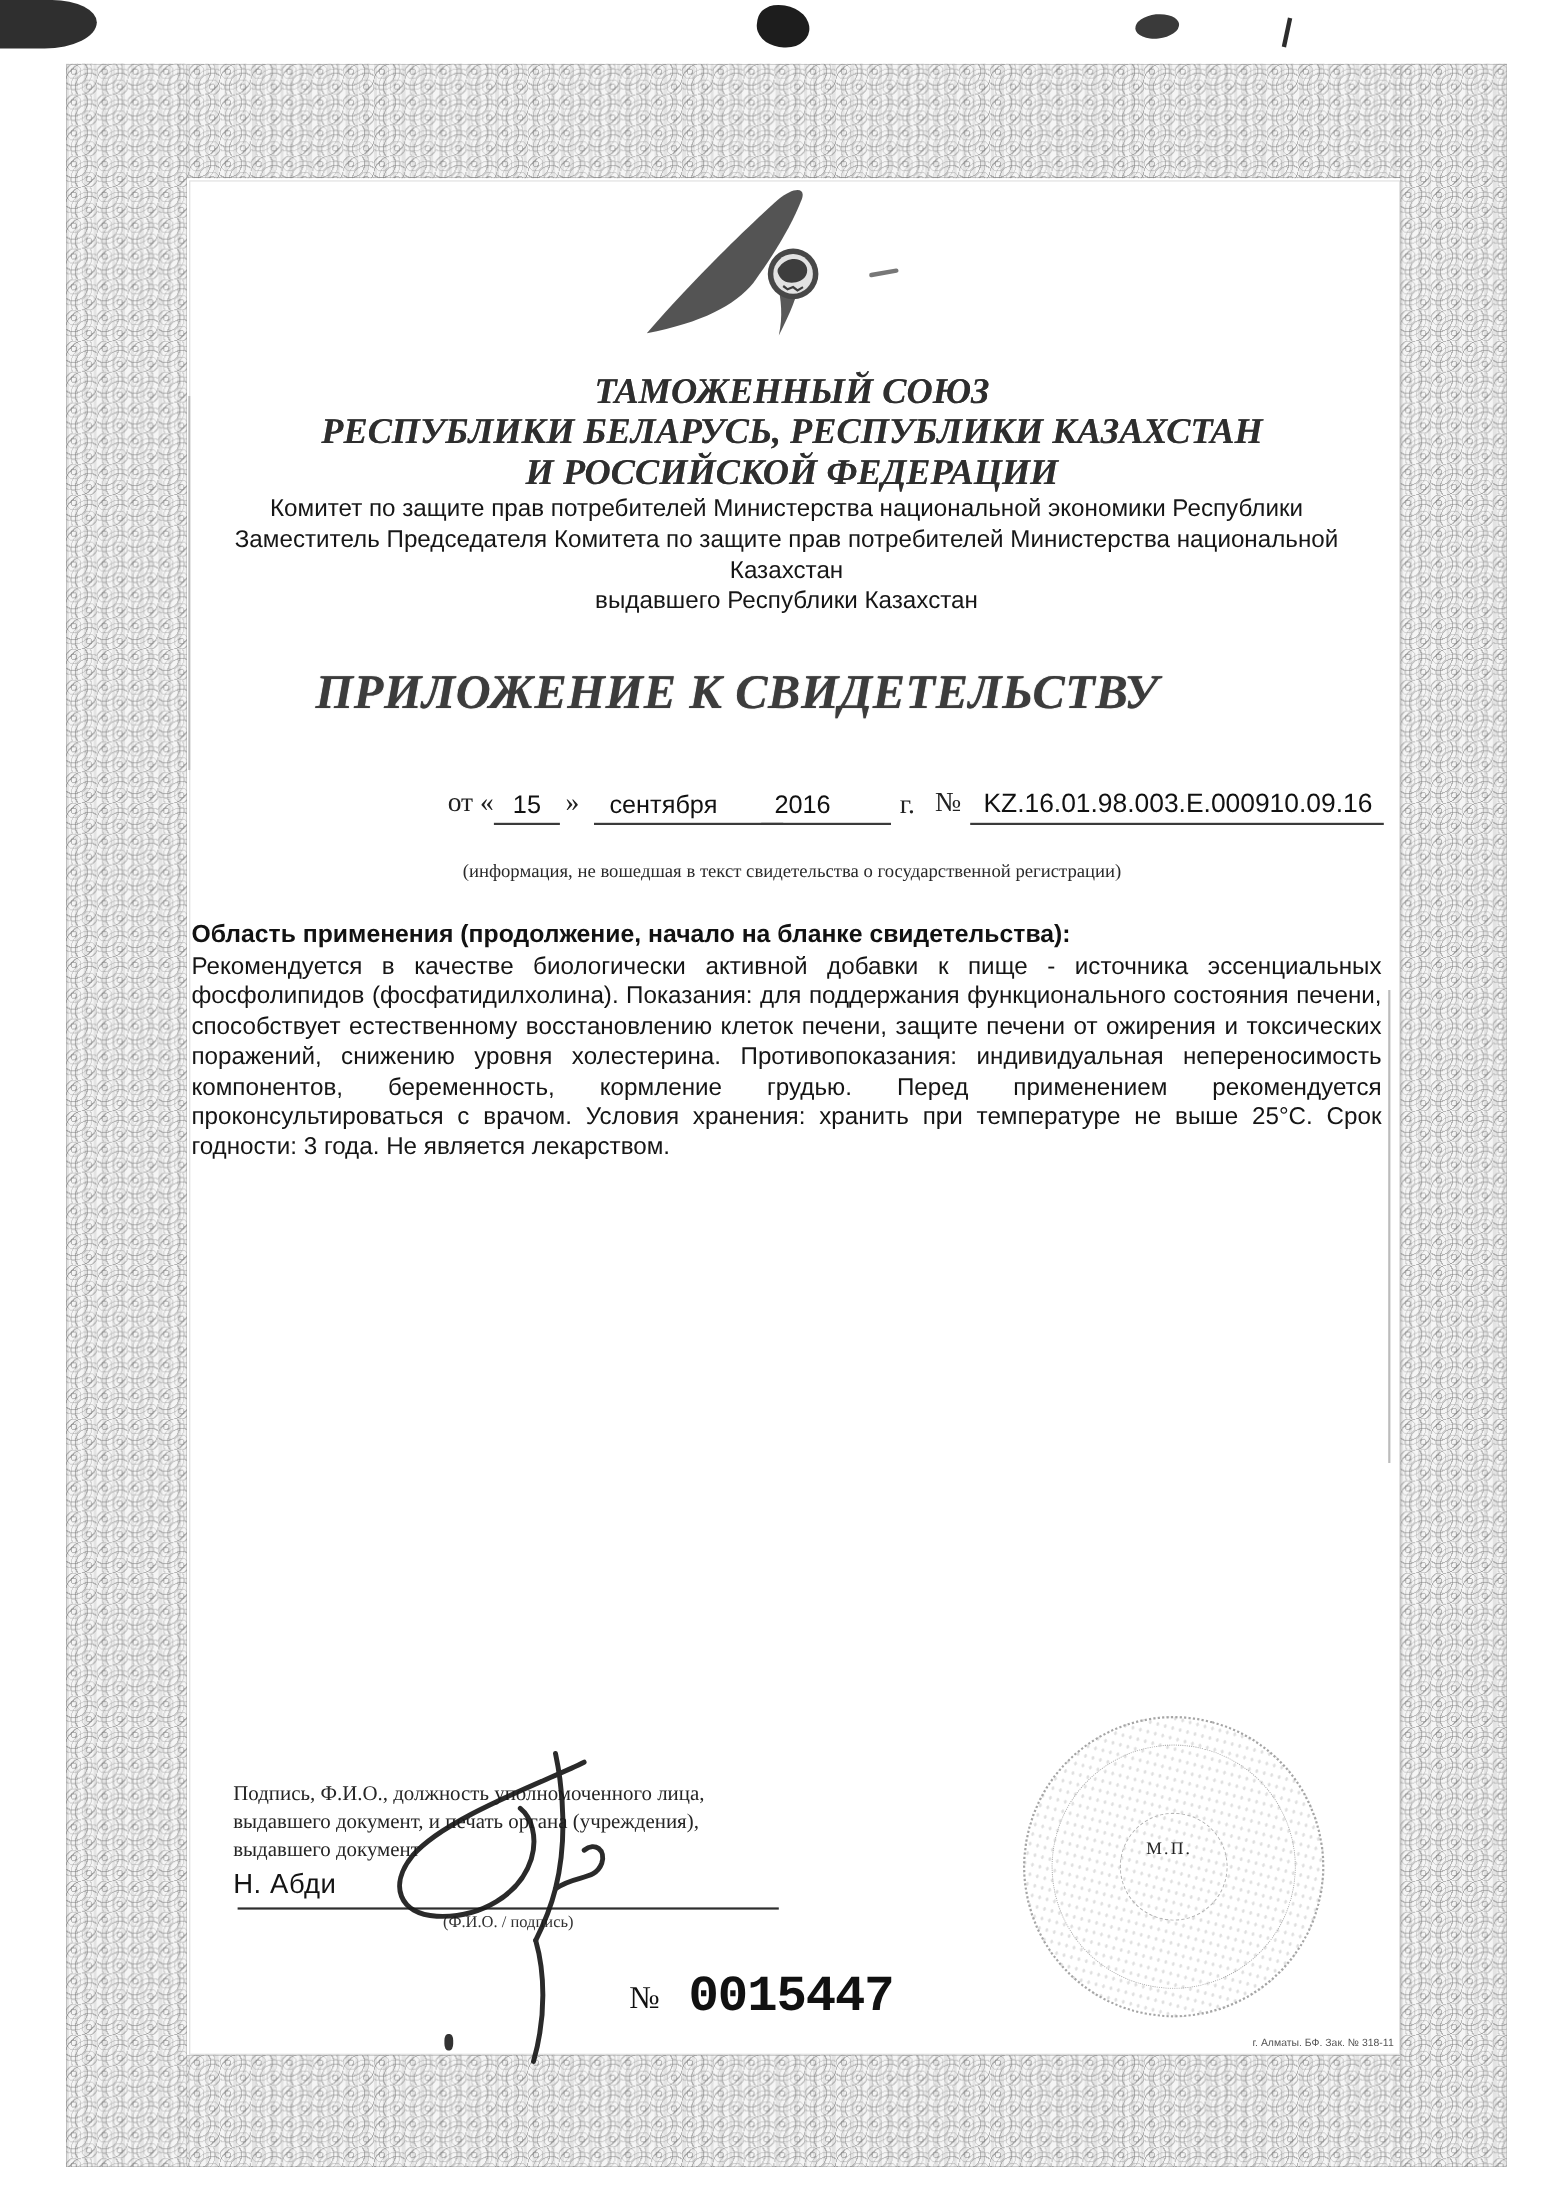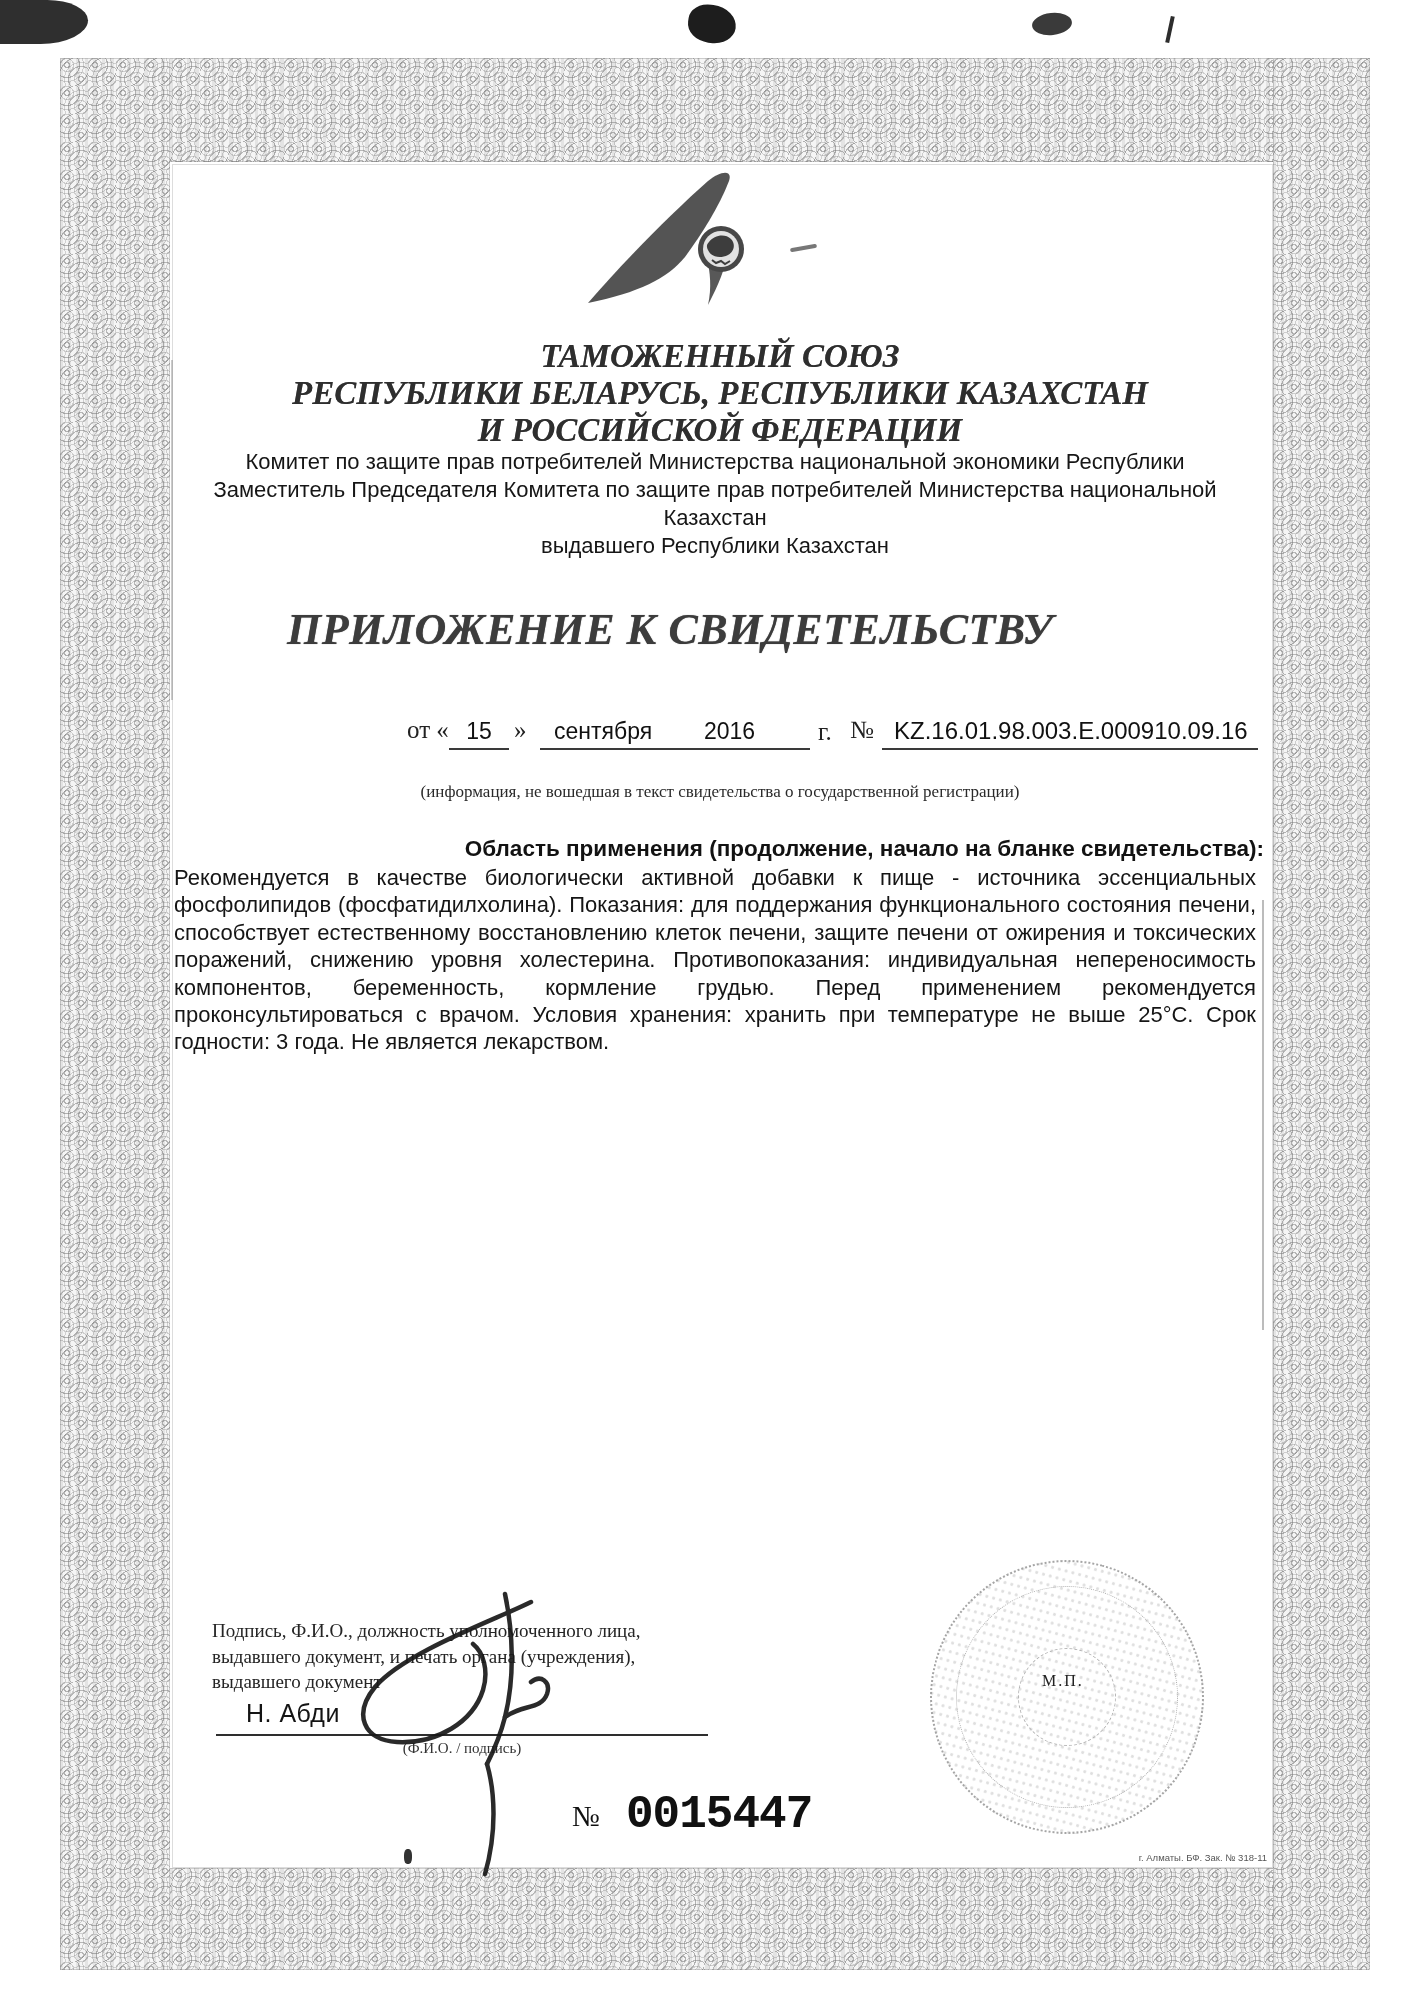--- a/index.html
+++ b/index.html
@@ -20,21 +20,21 @@
   .b-right{left:1273px;top:58px;width:97px;height:1912px;}
   .inner-frame{position:absolute;left:172px;top:164px;width:1099px;height:1702px;
                border:1px solid rgba(100,100,100,.22);}
 
   
   .artifact{position:absolute;}
   .vline{width:2px;background:#6a6a6a;opacity:.45;}
 
   
   .ser-bi{font-family:"Liberation Serif",serif;font-weight:bold;font-style:italic;}
-  .sans{font-family:"Liberation Sans",sans-serif;text-align:right;}
+  .sans{font-family:"Liberation Sans",sans-serif;}
   .center{text-align:center;}
   .abs{position:absolute;}
 
   .union{left:220px;top:338px;width:1000px;font-size:33px;line-height:37px;color:#2e2e2e;
          text-shadow:0 0 .6px rgba(60,60,60,.7);}
   .committee{left:185px;top:448px;width:1060px;font-size:22px;line-height:28px;color:#161616;}
   .org-caption{left:210px;top:574px;width:1000px;font-size:15px;color:#333;}
   .title-main{left:170px;top:604px;width:1000px;font-size:44px;letter-spacing:.5px;color:#3c3c3c;
               text-shadow:0 0 .8px rgba(70,70,70,.8);}
   .title-sub{left:170px;top:656px;width:1000px;font-size:31px;color:#3a3a3a;
@@ -44,21 +44,21 @@
   .dl-slot{position:absolute;top:706px;height:44px;border-bottom:2px solid #3a3a3a;
            font-family:"Liberation Sans",sans-serif;font-size:23px;color:#111;
            display:flex;align-items:flex-end;padding-bottom:3px;box-sizing:border-box;}
   .info-caption{left:220px;top:782px;width:1000px;font-size:17px;color:#2a2a2a;}
 
   .scope-h{left:174px;top:836px;width:1090px;font-size:22.5px;font-weight:bold;color:#121212;}
   .scope-p{left:174px;top:864px;width:1082px;font-size:22px;line-height:27.4px;color:#151515;
            text-align:justify;}
 
   .sig-label{left:212px;top:1618px;width:460px;font-size:19px;line-height:25.5px;color:#252525;}
-  .sig-name{left:212px;top:1699px;font-size:25px;letter-spacing:.5px;color:#141414;margin-left:34px;}
+  .sig-name{left:212px;top:1699px;font-size:25px;letter-spacing:.5px;color:#141414;}
   .sig-line{left:216px;top:1734px;width:492px;height:0;border-top:2px solid #2e2e2e;}
   .sig-caption{left:216px;top:1740px;width:492px;font-size:15px;color:#333;}
 
   .seal{left:930px;top:1560px;width:270px;height:270px;border-radius:50%;
         border:2px dotted #8f8f8f;opacity:.8;transform:rotate(15deg);
         background-image:radial-gradient(rgba(120,120,120,.3) 1px, transparent 1.6px);
         background-size:7px 9px;}
   .seal-ring2{position:absolute;left:24px;top:24px;right:24px;bottom:24px;border-radius:50%;
         border:1.5px dotted #9b9b9b;}
   .seal-ring3{position:absolute;left:86px;top:86px;right:86px;bottom:86px;border-radius:50%;

